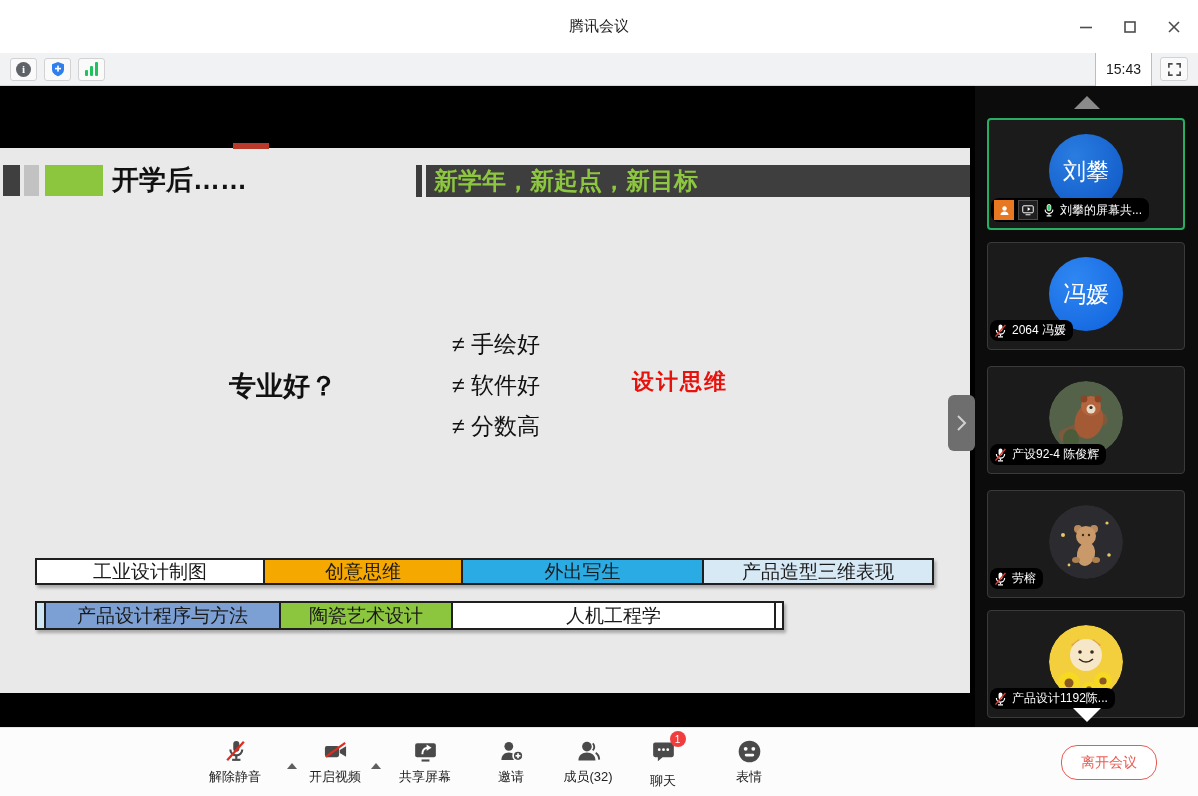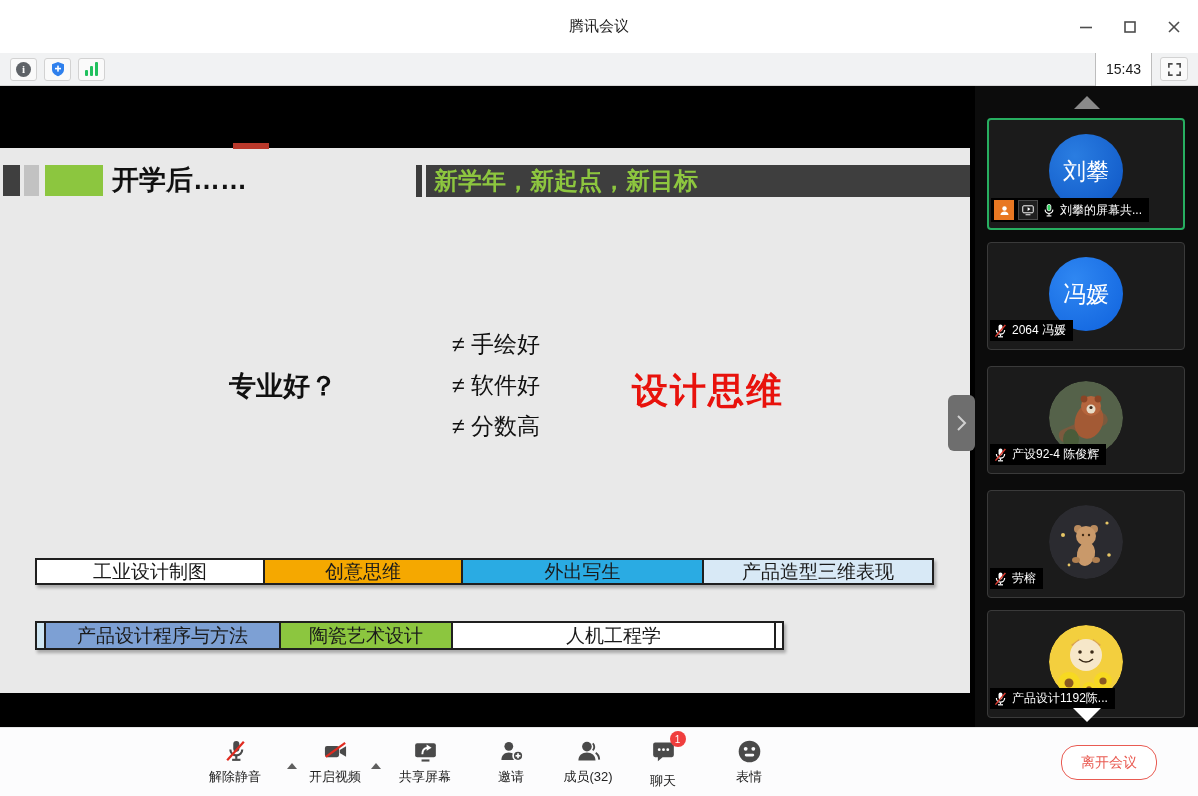--- a/index.html
+++ b/index.html
@@ -51,28 +51,28 @@
     color:#111; line-height:32px; }
   .hdr-tick { position:absolute; left:416px; top:17px; width:6px; height:32px; background:#3b3b3b; }
   .hdr-right { position:absolute; left:426px; top:17px; width:544px; height:32px;
     background:#3e3e3e; color:#8dc63f; font-weight:bold; font-size:24px; line-height:31px;
     padding-left:8px; }
 
   
   .question { position:absolute; left:229px; top:220px; font-size:27px; font-weight:bold; color:#111; }
   .points { position:absolute; left:452px; top:176px; font-size:23px; color:#111; }
   .points div { height:41px; line-height:41px; }
-  .keyword { position:absolute; left:632px; top:219px; font-size:36px; font-weight:bold;
+  .keyword { position:absolute; left:632px; top:219px; font-size:22px; font-weight:bold;
     color:#e8120c; letter-spacing:2px; }
 
   
   .course-row { position:absolute; left:35px; display:flex;
     box-shadow:2px 3px 3px rgba(0,0,0,0.28); }
   .course-row.r1 { top:410px; height:27px; }
-  .course-row.r2 { top:473px; height:29px; }
+  .course-row.r2 { top:453px; height:29px; }
   .cell { border:2px solid #1f1f1f; margin-left:-2px; text-align:center; font-size:19px;
     color:#1a1a1a; display:flex; align-items:center; justify-content:center; white-space:nowrap; }
   .cell:first-child { margin-left:0; }
 
   
   .sidebar { position:relative; width:223px; height:641px; background:#0c0c0c; }
   .scroll-up { position:absolute; left:50%; transform:translateX(-50%); top:10px;
     width:0; height:0; border-left:13px solid transparent; border-right:13px solid transparent;
     border-bottom:13px solid #8a8a8a; cursor:pointer; }
   .scroll-down { position:absolute; left:50%; transform:translateX(-50%); top:622px;
@@ -83,21 +83,21 @@
   .tile.active { border:2px solid #27ae60; height:112px; }
   .avatar { position:absolute; left:50%; transform:translateX(-50%); top:14px;
     width:74px; height:74px; border-radius:50%; display:flex; align-items:center;
     justify-content:center; overflow:hidden; }
   .avatar.blue1 { background:radial-gradient(circle at 35% 30%, #2a7de1, #0d55c5);
     color:#fff; font-size:23px; }
   .avatar.blue2 { background:radial-gradient(circle at 35% 30%, #2f87f2, #0f62dd);
     color:#fff; font-size:23px; }
   .pill { position:absolute; left:2px; bottom:8px; background:#000; color:#fff; font-size:12px;
     display:flex; align-items:center; gap:4px; padding:2px 7px 2px 3px; white-space:nowrap;
-    max-width:192px; overflow:hidden; }
+    max-width:192px; overflow:hidden;border-radius:8px; }
   .tile.active .pill { bottom:6px; }
   .badge20 { width:20px; height:20px; display:flex; align-items:center; justify-content:center;
     flex:0 0 auto; }
   .badge-person { background:#e87722; }
   .badge-share { background:#1f1f1f; border:1px solid #4a4a4a; }
 
   
   .bottombar { position:relative; height:69px; background:#fcfcfd; border-top:1px solid #e6e6e6; }
   .ctrl { position:absolute; top:10px; width:84px; display:flex; flex-direction:column;
     align-items:center; cursor:pointer; }

